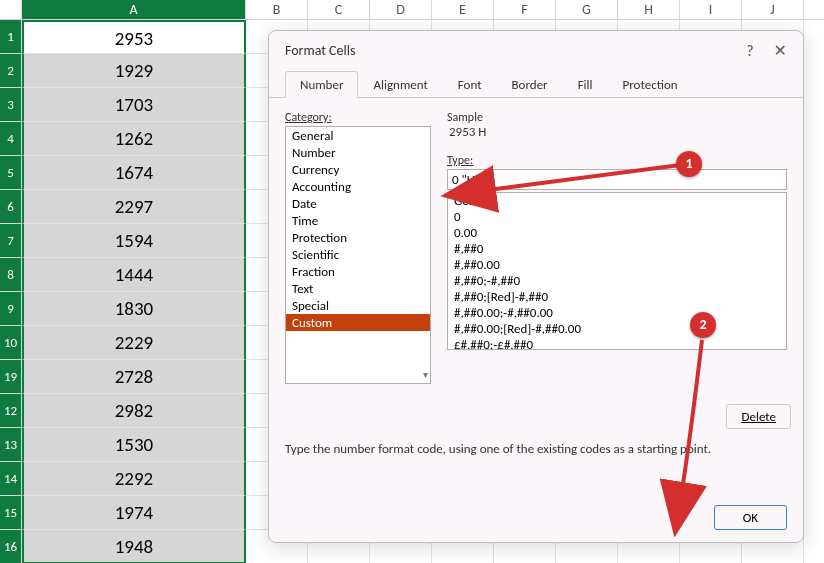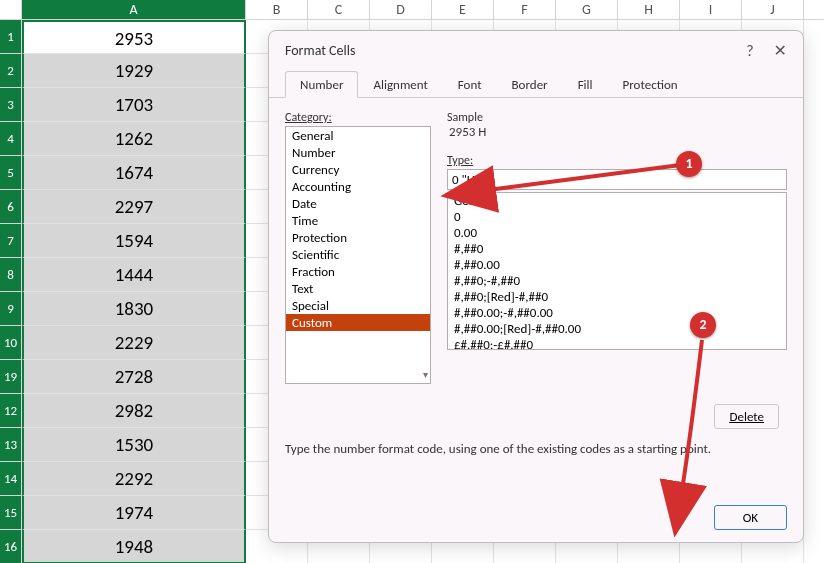--- a/index.html
+++ b/index.html
@@ -131,21 +131,21 @@
   .fmt-list {
     border: 1px solid #b5adac;
     background: #fff;
     height: 158px;
     overflow-y: scroll;
     font-size: 13px;
     margin-top: 2px;
   }
   .fmt-item { padding: 0px 6px; cursor: pointer; line-height: 16px; }
 
-  .del-row { padding: 8px 24px; text-align: right; }
+  .del-row { padding: 8px 12px; text-align: right; }
   .btn {
     border: 1px solid #cecac9;
     background: #fbf6fa;
     padding: 4px 14px;
     font-size: 13px;
     cursor: pointer;
     border-radius: 3px;
     text-decoration: underline;
     font-family: inherit;
   }

